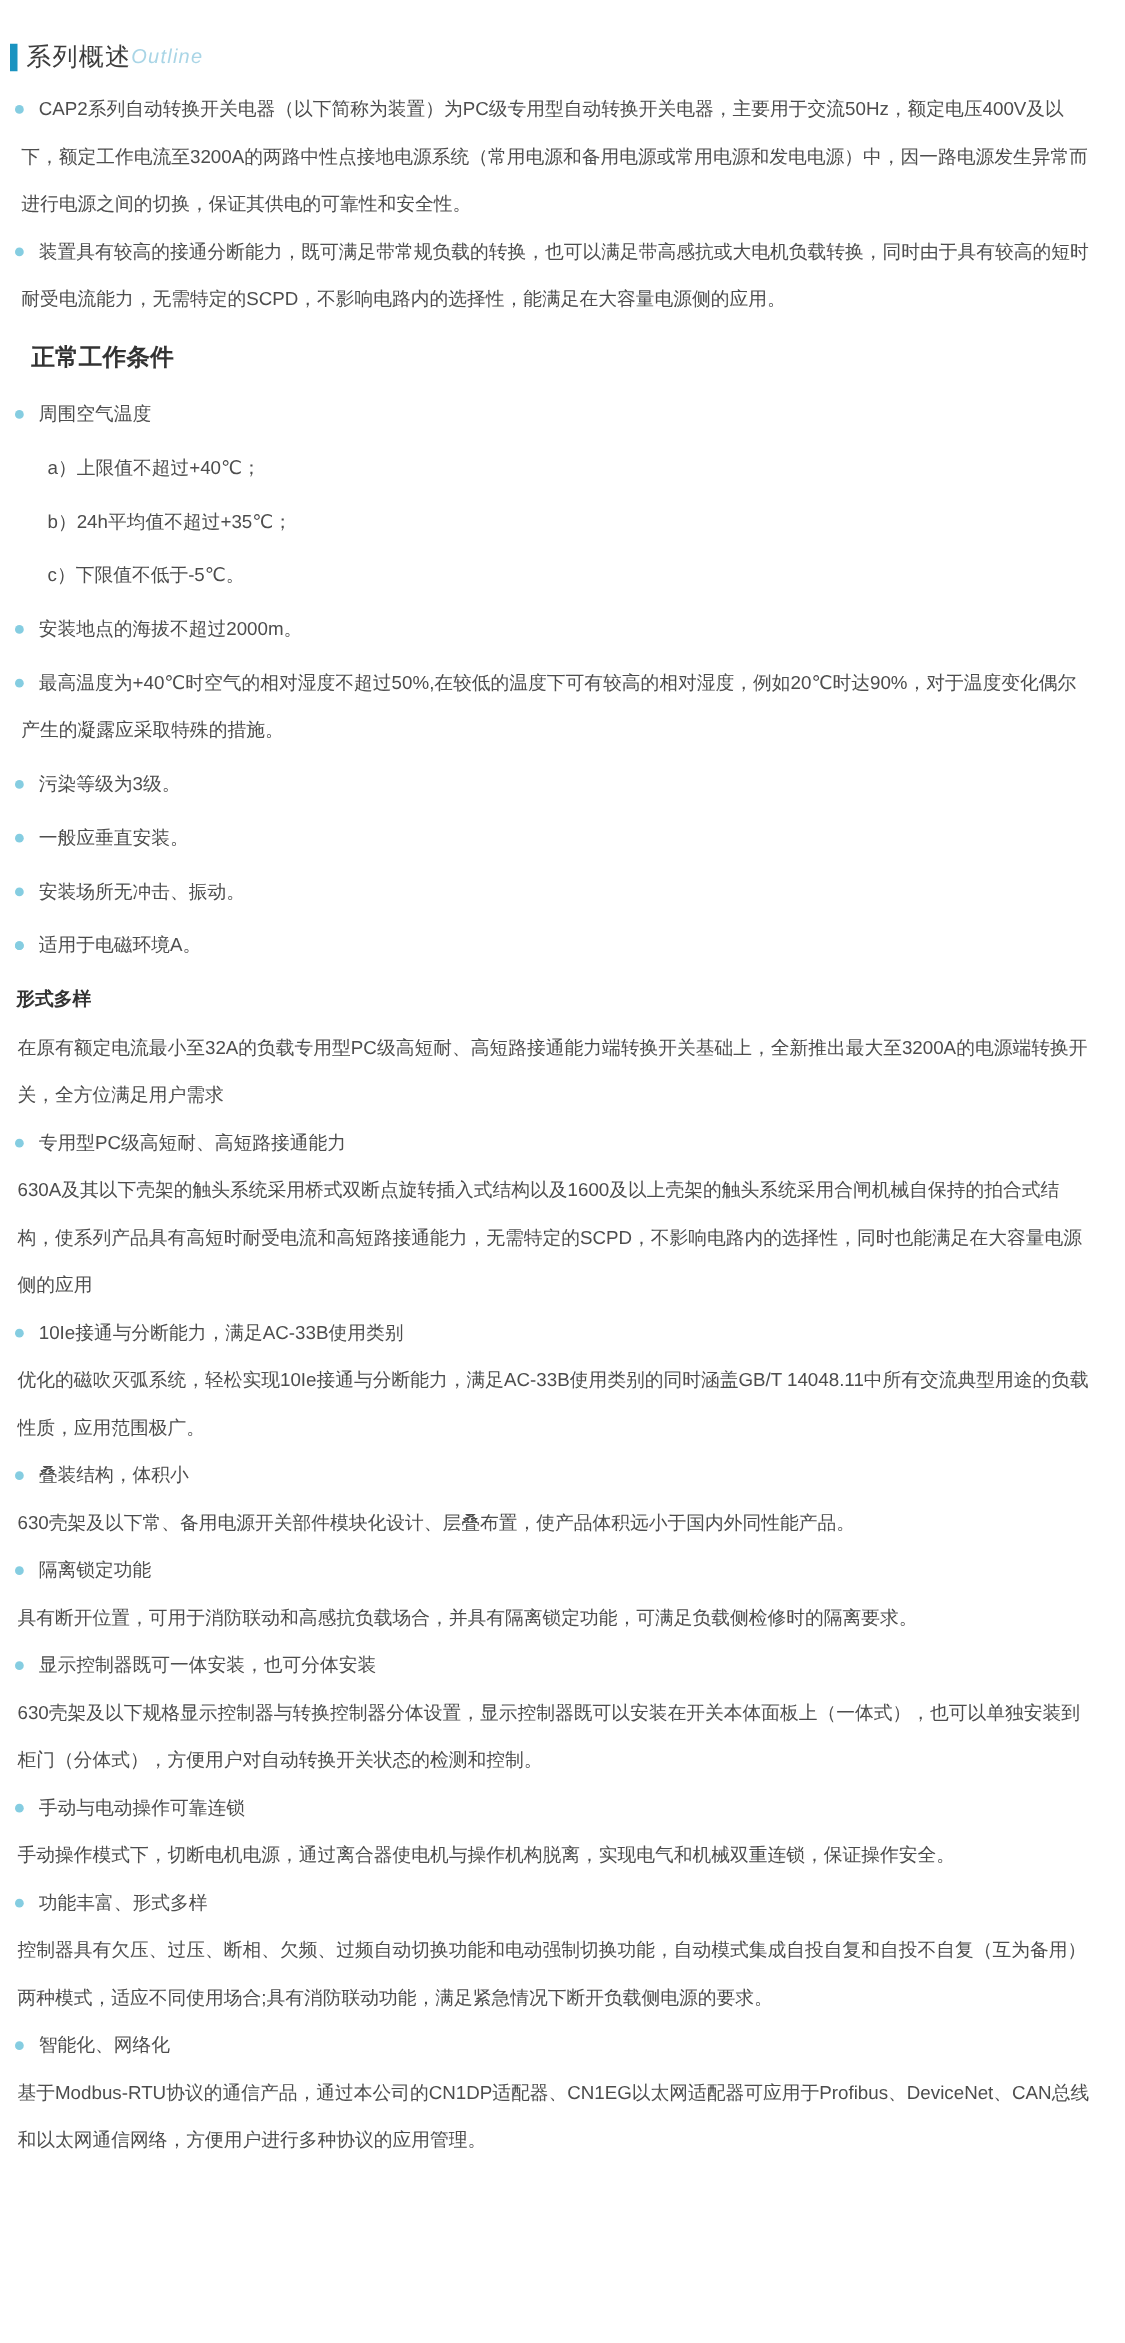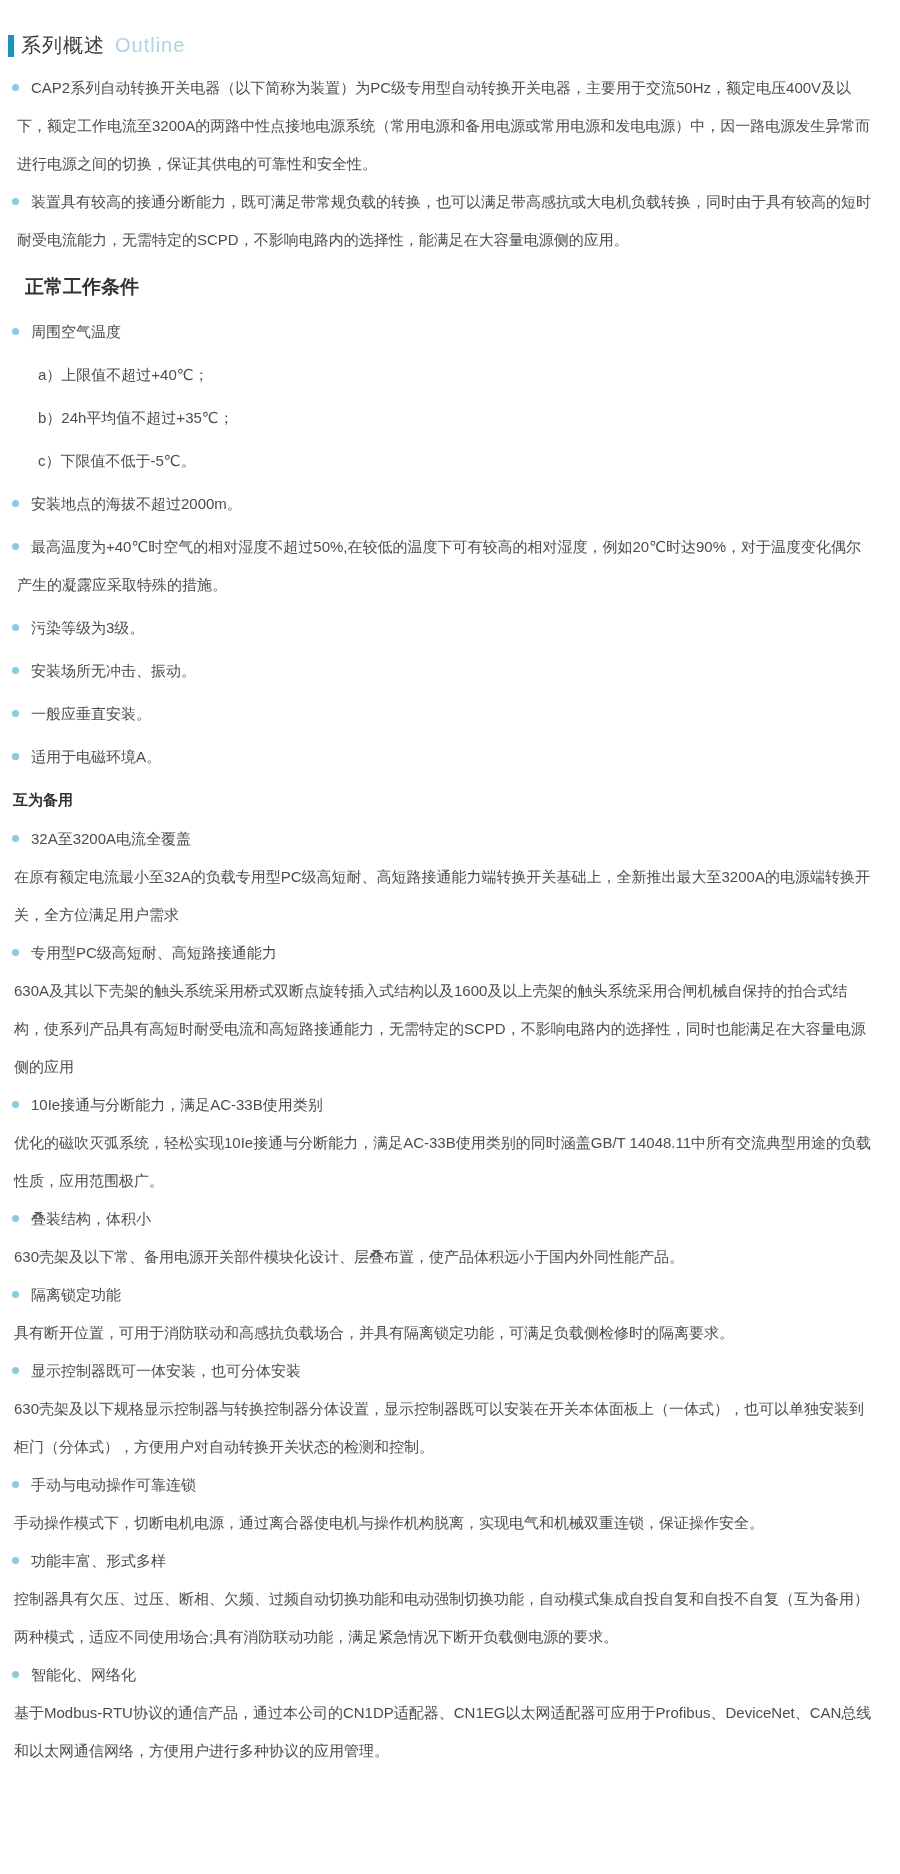--- a/index.html
+++ b/index.html
@@ -7,21 +7,21 @@
     width: 900px;
     font-family: "Liberation Sans", "DejaVu Sans", sans-serif;
     -webkit-font-smoothing: antialiased;
   }
   .page { width: 900px; min-height: 1874px; background: #ffffff; box-sizing: border-box; padding-bottom: 88px; }
 
   
   .header { display: flex; align-items: center; padding: 32px 0 10px 8px; }
   .accent-bar { display: inline-block; width: 6px; height: 22px; background: #1a93c0; margin-right: 7px; }
   .title-zh { font-size: 20px; color: #3c3c3c; letter-spacing: 1px; font-family: Liberation Mono, monospace; }
-  .title-en { font-size: 20px; color: #a9d5e6; margin-left: 10px; letter-spacing: 1px; }
+  .title-en { font-size: 16px; color: #a9d5e6; letter-spacing: 1px; font-style: italic; }
 
   
   .para { font-size: 15px; line-height: 38px; color: #4d4d4d; box-sizing: border-box; padding-right: 26px; margin: 0; }
   .bullet { position: relative; padding-left: 17px; text-indent: 14px; }
   .dot {
     position: absolute; left: 12px; top: 15px;
     width: 7px; height: 7px; border-radius: 50%;
     background: #85cde1; text-indent: 0;
   }
   .sub  { padding-left: 38px; }
@@ -55,28 +55,27 @@
 
     <div class="para heading-a">正常工作条件</div>
 
     <div class="para bullet sp"><span class="dot"></span><span>周围空气温度</span></div>
     <div class="para sub sp">a）上限值不超过+40℃；</div>
     <div class="para sub sp">b）24h平均值不超过+35℃；</div>
     <div class="para sub sp">c）下限值不低于-5℃。</div>
     <div class="para bullet sp"><span class="dot"></span><span>安装地点的海拔不超过2000m。</span></div>
     <div class="para bullet sp"><span class="dot"></span><span>最高温度为+40℃时空气的相对湿度不超过50%,在较低的温度下可有较高的相对湿度，例如20℃时达90%，对于温度变化偶尔产生的凝露应采取特殊的措施。</span></div>
     <div class="para bullet sp"><span class="dot"></span><span>污染等级为3级。</span></div>
+    <div class="para bullet sp"><span class="dot"></span><span>一般应垂直安装。</span></div>
     <div class="para bullet sp"><span class="dot"></span><span>安装场所无冲击、振动。</span></div>
-    <div class="para bullet sp"><span class="dot"></span><span>一般应垂直安装。</span></div>
     <div class="para bullet sp"><span class="dot"></span></div>
     <div class="para bullet sp"><span class="dot"></span><span>适用于电磁环境A。</span></div>
 
-    <div class="para heading-b">互为备用</div>
+    <div class="para heading-b">形式多样</div>
 
-    <div class="para bullet"><span class="dot"></span><span>32A至3200A电流全覆盖</span></div>
     <div class="para body">在原有额定电流最小至32A的负载专用型PC级高短耐、高短路接通能力端转换开关基础上，全新推出最大至3200A的电源端转换开关，全方位满足用户需求</div>
     <div class="para bullet"><span class="dot"></span><span>专用型PC级高短耐、高短路接通能力</span></div>
     <div class="para body">630A及其以下壳架的触头系统采用桥式双断点旋转插入式结构以及1600及以上壳架的触头系统采用合闸机械自保持的拍合式结构，使系列产品具有高短时耐受电流和高短路接通能力，无需特定的SCPD，不影响电路内的选择性，同时也能满足在大容量电源侧的应用</div>
     <div class="para bullet"><span class="dot"></span><span>10Ie接通与分断能力，满足AC-33B使用类别</span></div>
     <div class="para body">优化的磁吹灭弧系统，轻松实现10Ie接通与分断能力，满足AC-33B使用类别的同时涵盖GB/T 14048.11中所有交流典型用途的负载性质，应用范围极广。</div>
     <div class="para bullet"><span class="dot"></span><span>叠装结构，体积小</span></div>
     <div class="para body">630壳架及以下常、备用电源开关部件模块化设计、层叠布置，使产品体积远小于国内外同性能产品。</div>
     <div class="para bullet"><span class="dot"></span><span>隔离锁定功能</span></div>
     <div class="para body">具有断开位置，可用于消防联动和高感抗负载场合，并具有隔离锁定功能，可满足负载侧检修时的隔离要求。</div>
     <div class="para bullet"><span class="dot"></span><span>显示控制器既可一体安装，也可分体安装</span></div>

